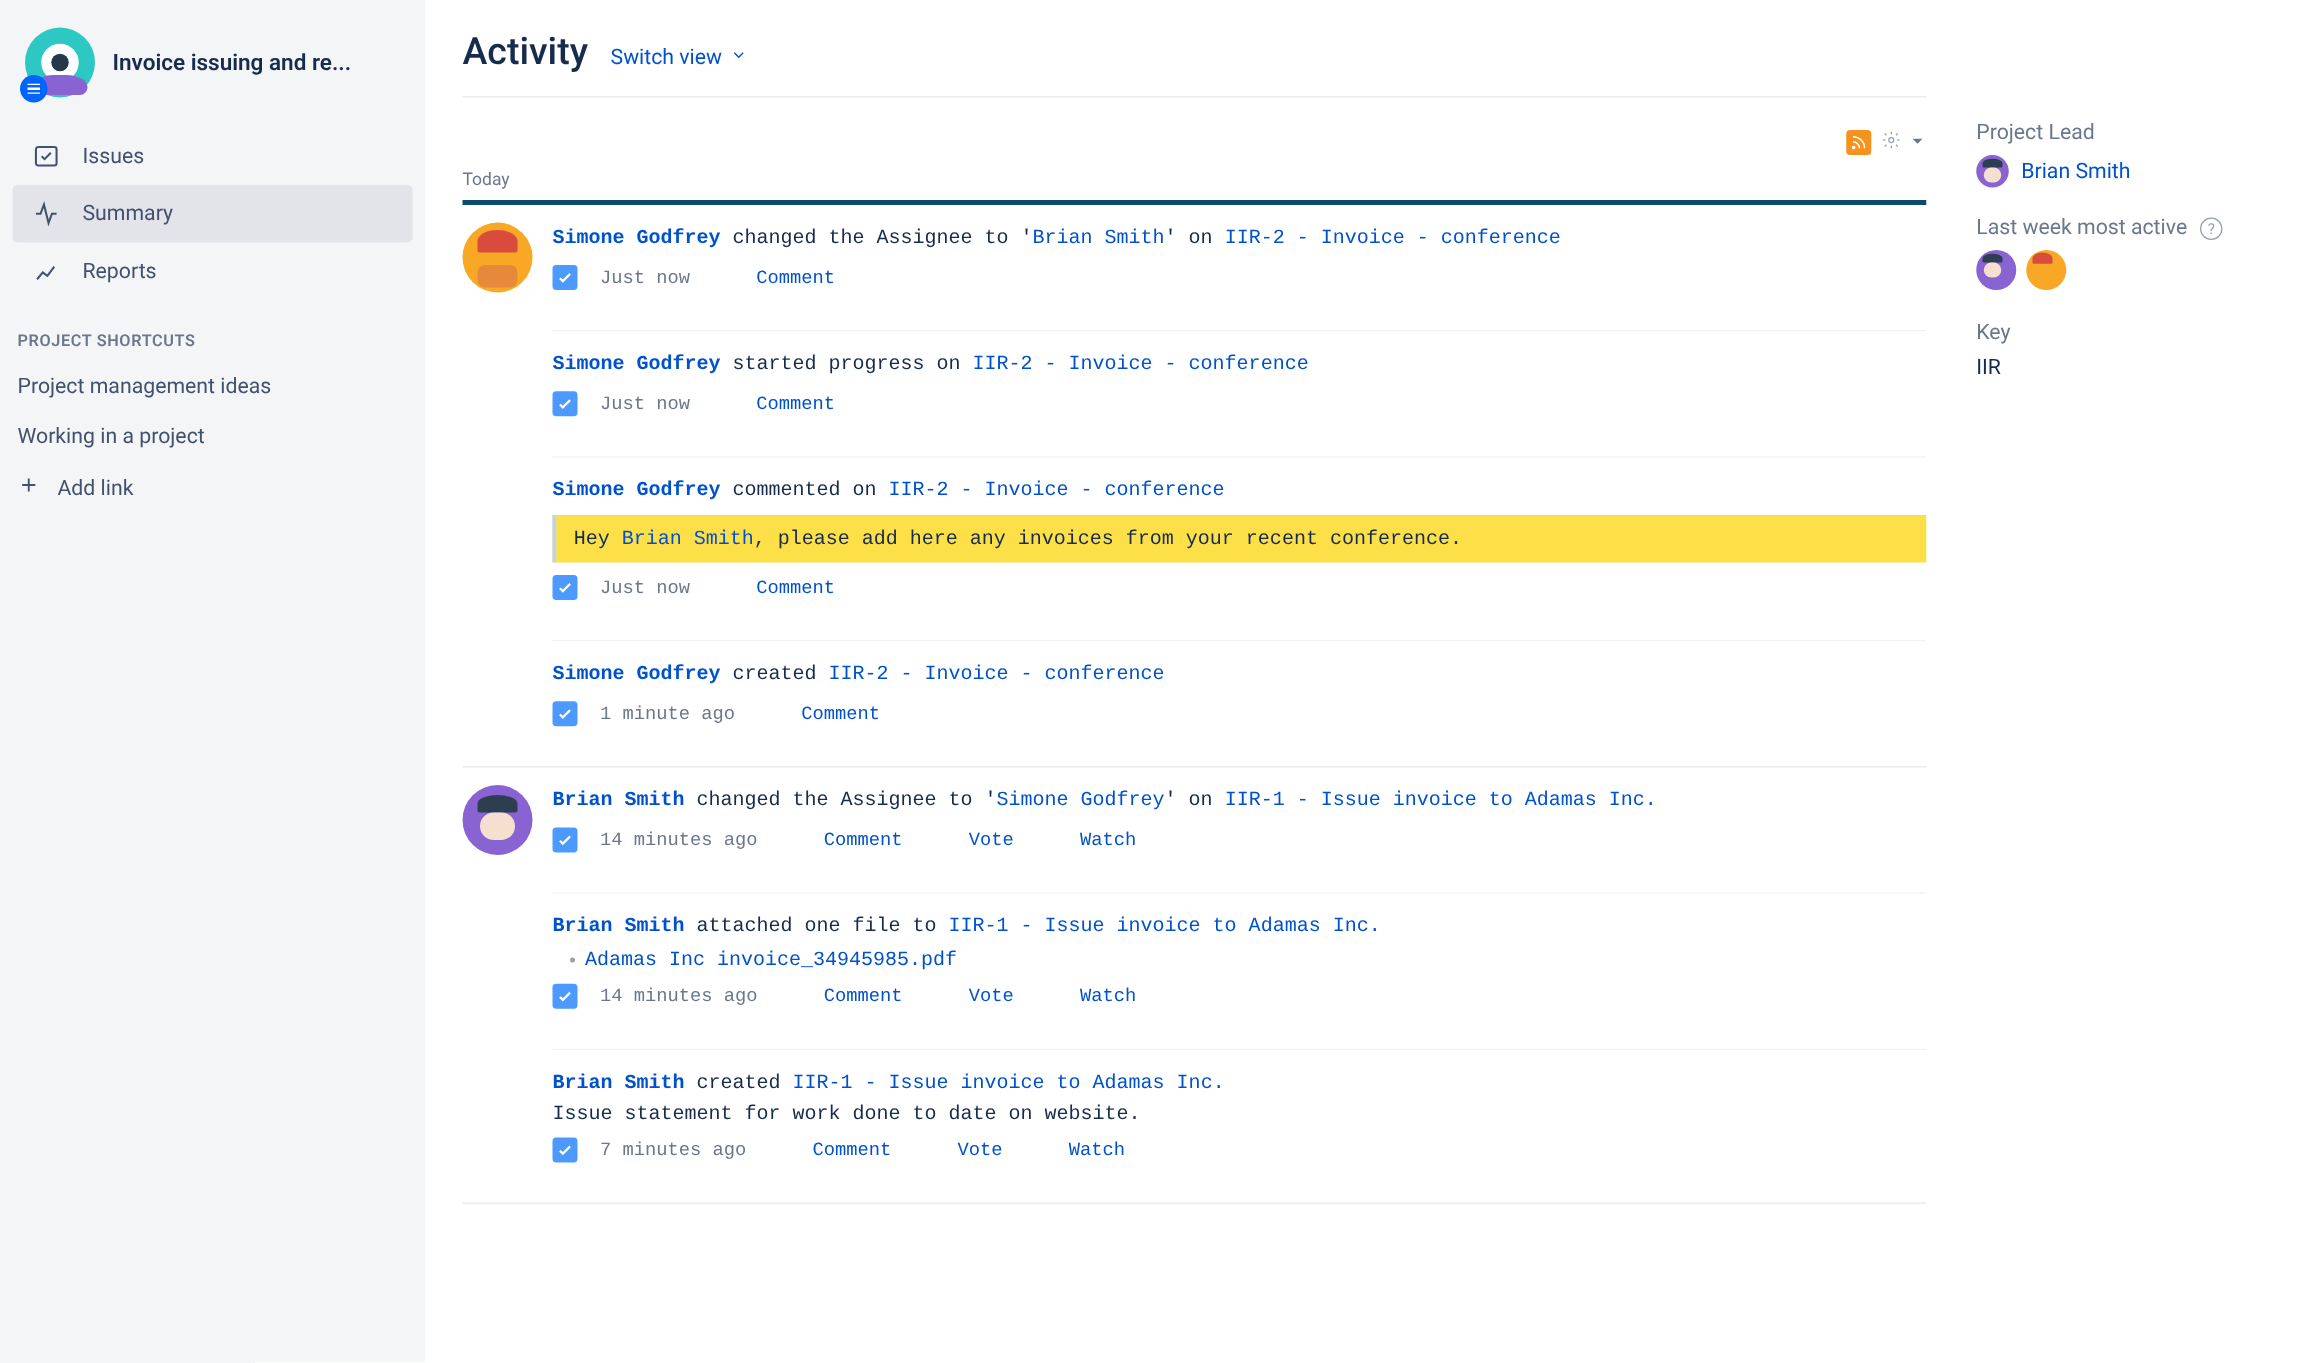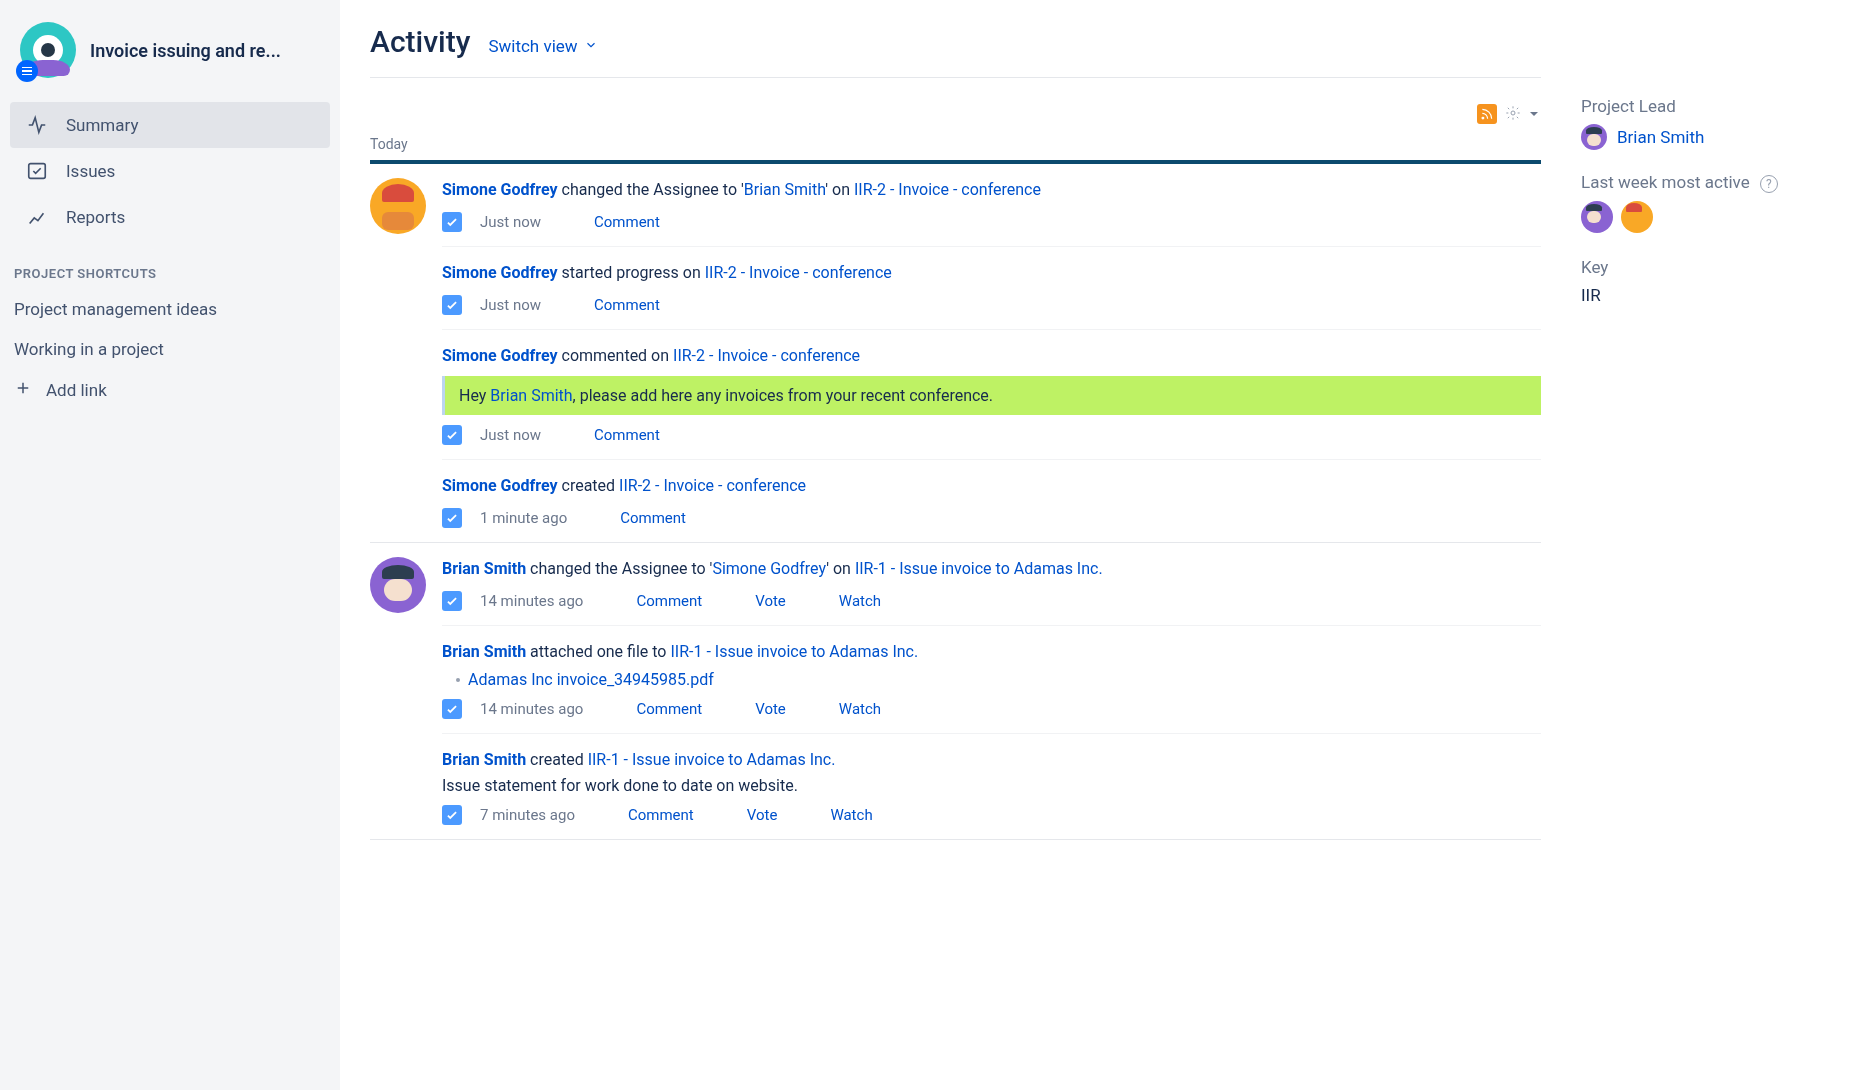--- a/index.html
+++ b/index.html
@@ -156,38 +156,39 @@
     content:""; position:absolute; top:8px; left:12px; width:32px; height:14px;
     background:#2d3e50; border-radius:50% 50% 2px 2px;
   }
   .avatar-brian::after {
     content:""; position:absolute; top:22px; left:14px; width:28px; height:22px;
     background:#f5e0cf; border-radius:12px;
   }
 
   .entries { flex:1; }
   .entry {
-    padding-bottom:14px;
+    padding-bottom:32px;
     border-bottom:1px solid #f1f2f4;
+    font-family:Liberation Mono, monospace;
   }
   .entry:last-child { border-bottom:none; }
   .entry + .entry { padding-top:14px; }
   .entry-line { font-size:16px; line-height:1.5; }
   .entry-line .actor { color:#0052cc; font-weight:700; }
   .entry-line .issue { color:#0052cc; }
   .entry-line .mention { color:#0052cc; }
   .entry-desc { font-size:16px; color:#172b4d; margin-top:4px; }
   .entry-attach {
     margin:6px 0 2px 14px; font-size:16px; color:#0052cc;
     display:flex; align-items:center; gap:8px;
   }
   .bullet { width:4px; height:4px; border-radius:50%; background:#97a0af; }
 
   .entry-comment-box {
-    background:#bef264;
+    background:#fde047;
     border-left:3px solid #bcd5ef;
     padding:10px 14px;
     margin:8px 0 4px 0;
     font-size:16px;
   }
 
   .entry-meta {
     display:flex; align-items:center; gap:18px;
     margin-top:10px;
     text-align:center;
@@ -245,36 +246,36 @@
       <div class="project-avatar-badge">
         <span></span>
           <span></span>
           <span></span>
       </div>
     </div>
     <div class="project-title">Invoice issuing and re...</div>
   </div>
 
   <div id="nav-list">
-      <div class="nav-item active">
-        <span class="nav-icon">
-          <svg viewBox="0 0 24 24">
-            <path d="M3 12h4l3-8 4 16 3-8h4"></path>
-          </svg>
-        </span>
-        <span>Summary</span>
-      </div>
       <div class="nav-item">
         <span class="nav-icon">
           <svg viewBox="0 0 24 24">
             <rect x="3" y="4" width="18" height="16" rx="2"></rect>
             <path d="M8 12l2.5 2.5L16 9"></path>
           </svg>
         </span>
         <span>Issues</span>
+      </div>
+      <div class="nav-item active">
+        <span class="nav-icon">
+          <svg viewBox="0 0 24 24">
+            <path d="M3 12h4l3-8 4 16 3-8h4"></path>
+          </svg>
+        </span>
+        <span>Summary</span>
       </div>
       <div class="nav-item">
         <span class="nav-icon">
           <svg viewBox="0 0 24 24">
             <path d="M4 19l5-6 4 3 6-8"></path>
             <path d="M4 5v14h16" stroke-width="0"></path>
           </svg>
         </span>
         <span>Reports</span>
       </div>

